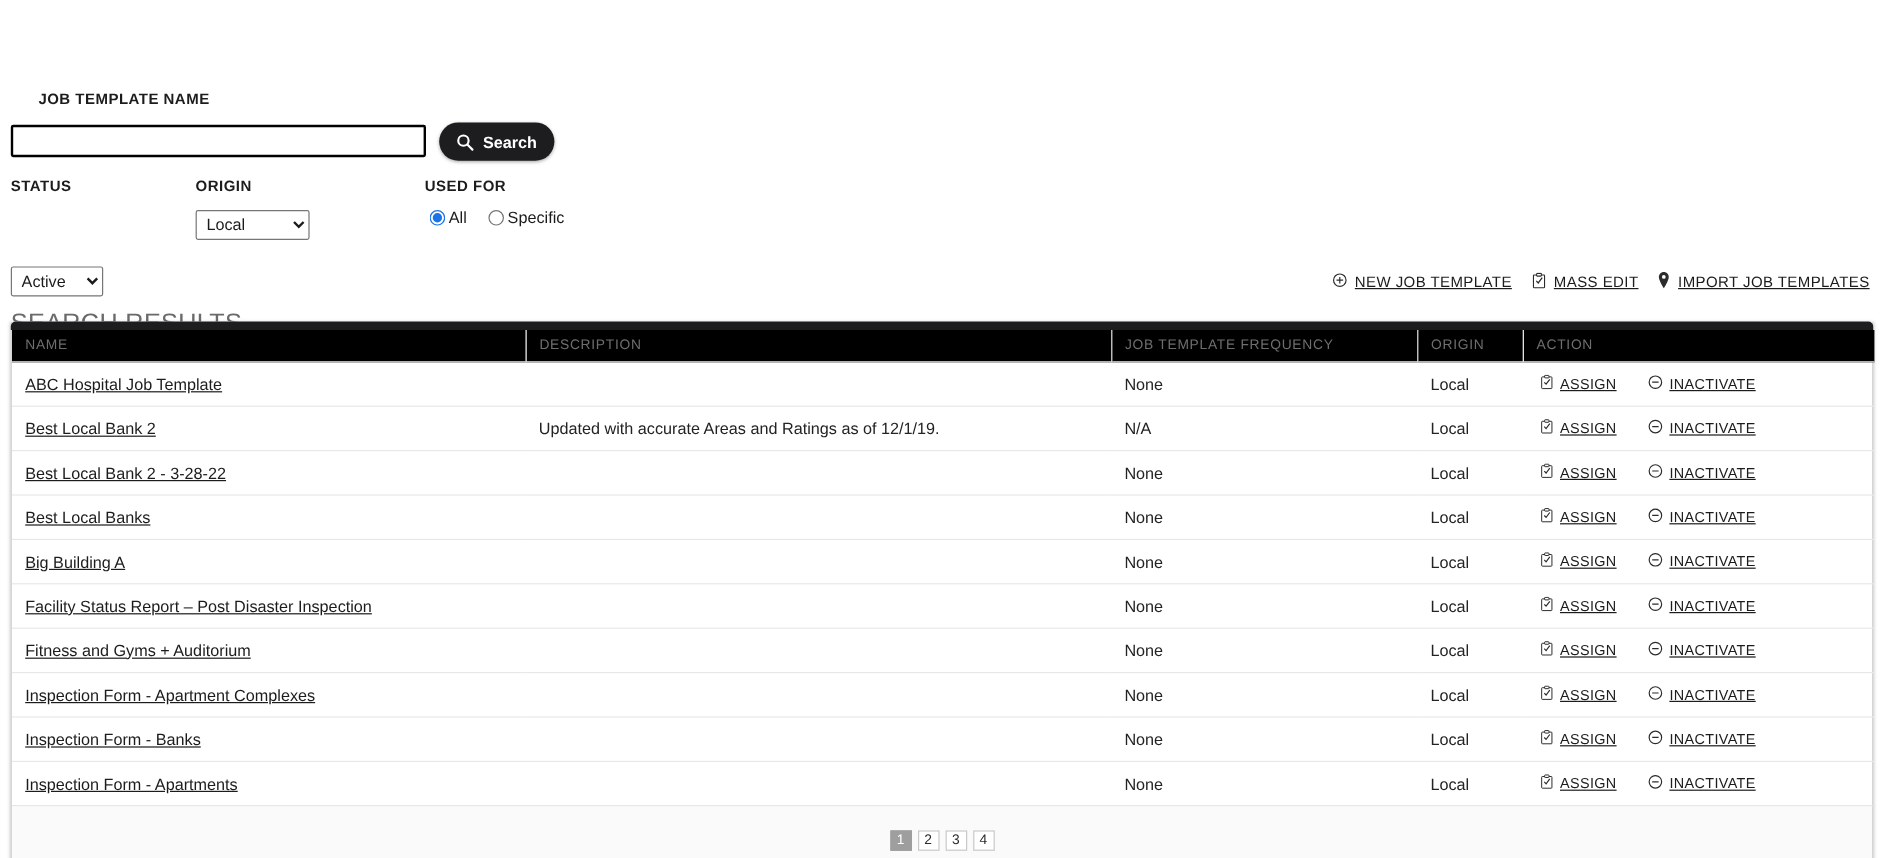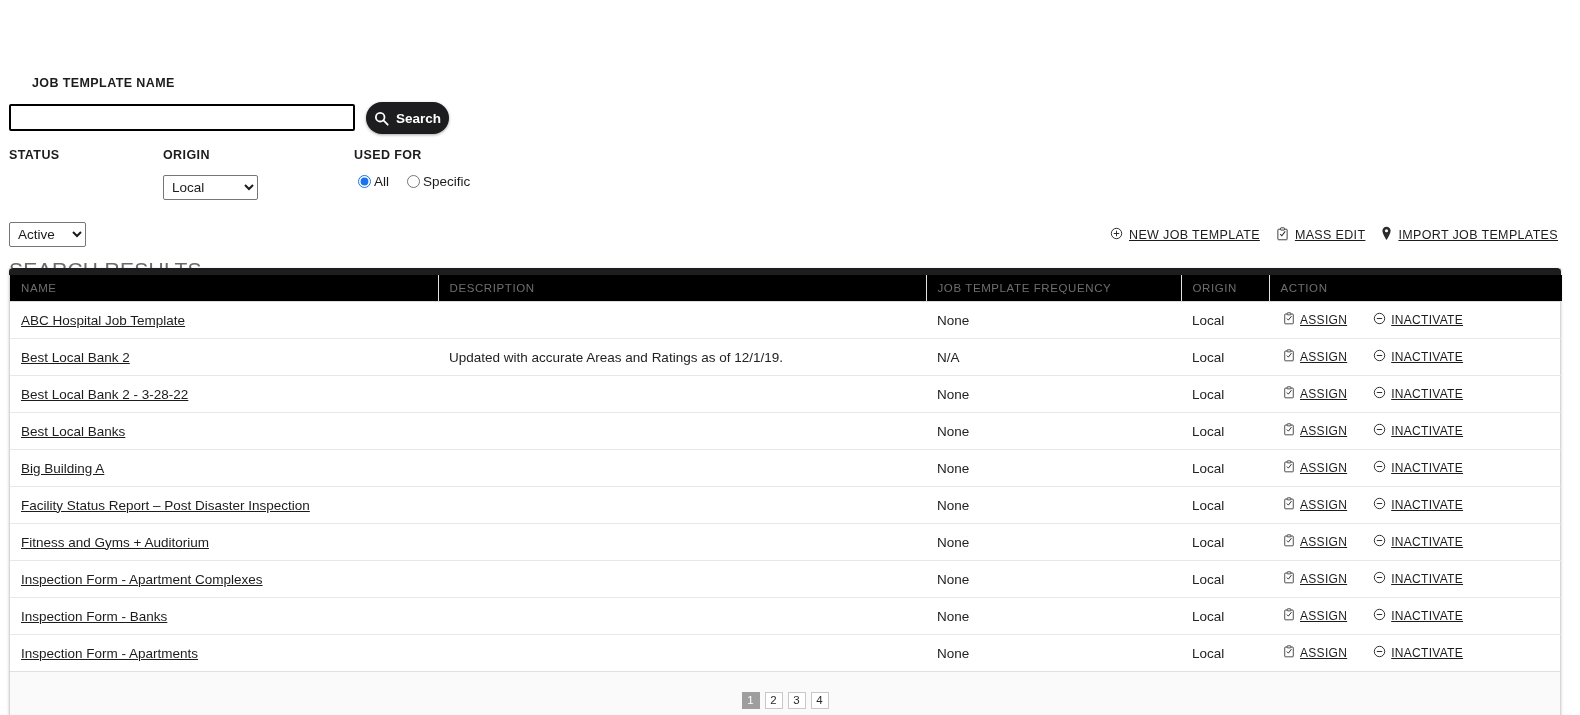--- a/index.html
+++ b/index.html
@@ -34,21 +34,21 @@
     position: absolute; left: 9px; top: 104px;
     width: 346px; height: 27px;
     border: 2px solid #000; border-radius: 2px;
     background: #fff; font-size: 13px;
     padding: 2px 5px; outline: none;
     font-family: "Liberation Sans", sans-serif;
   }
 
   .search-btn {
     position: absolute; left: 366px; top: 102px;
-    width: 83px; height: 32px;
+    width: 96px; height: 32px;
     background: #1d1d1f; border: none; border-radius: 16px;
     color: #fff; font-size: 13.5px; font-weight: bold;
     display: flex; align-items: center; justify-content: center;
     gap: 7px; cursor: pointer;
     font-family: "Liberation Sans", sans-serif;
     box-shadow: 0 1px 3px rgba(0,0,0,0.35);
   }
   .search-btn svg { display: block; }
 
   .sel {

